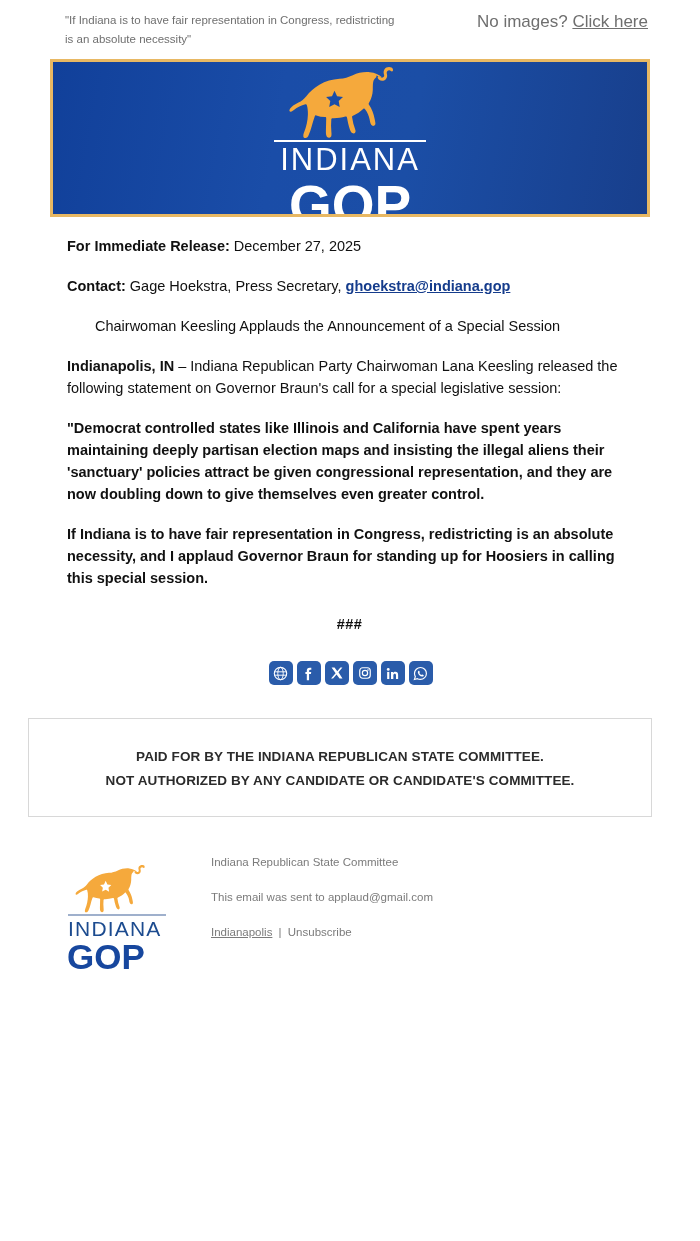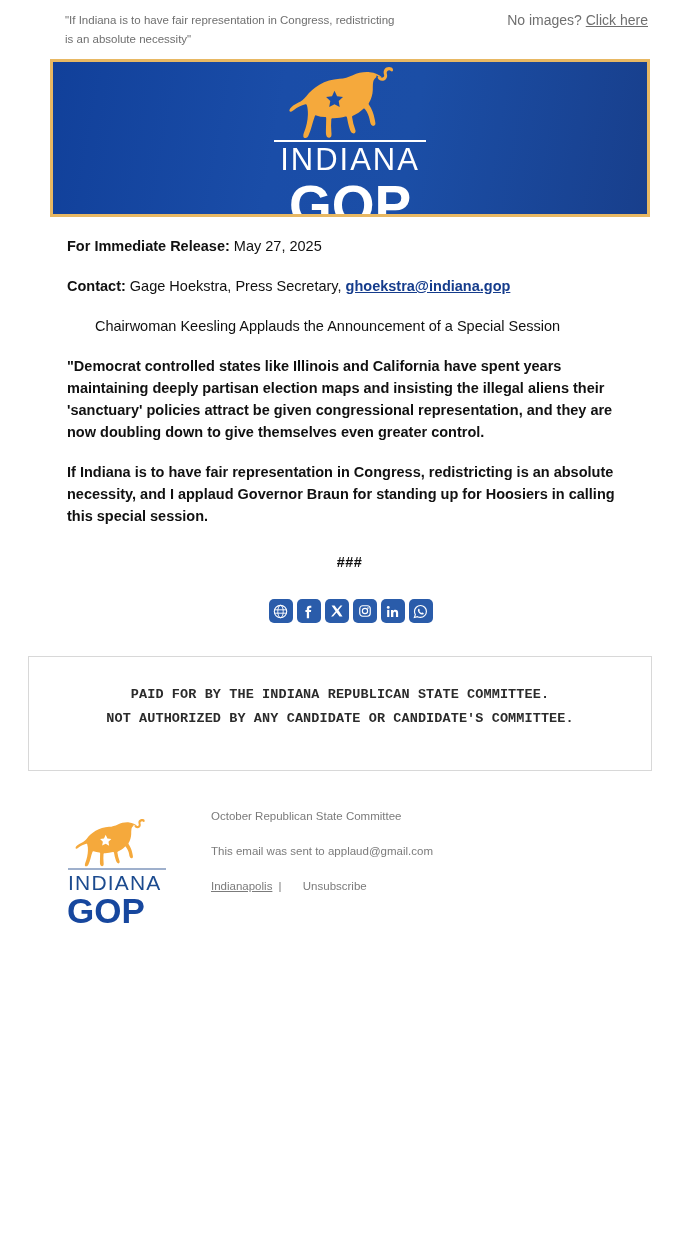--- a/index.html
+++ b/index.html
@@ -25,21 +25,21 @@
     align-items: flex-start;
     padding: 11px 52px 0 65px;
   }
   .preheader-quote {
     font-size: 11.5px;
     color: #6f6f6f;
     line-height: 1.65;
     max-width: 330px;
   }
   .preheader-noimg {
-    font-size: 14px;
+    font-size: 17px;
     color: #6f6f6f;
     white-space: nowrap;
     padding-top: 1px;
   }
   .preheader-noimg a {
     color: #6f6f6f;
     text-decoration: underline;
   }
 
   
@@ -137,23 +137,22 @@
     align-items: center;
     justify-content: center;
     cursor: pointer;
   }
   .social-btn svg { display: block; }
 
   
   .disclaimer {
     margin: 33px 48px 0 28px;
     border: 1px solid #d8d8d8;
-    padding: 26px 20px 40px 20px;
+    padding: 26px 20px 24px 20px;
     text-align: center;
-    font-family: Liberation Mono, monospace;
   }
   .disclaimer div {
     font-size: 13.5px;
     font-weight: bold;
     line-height: 1.72;
     color: #2b2b2b;
     letter-spacing: 0.1px;
   }
 
   
@@ -197,21 +196,21 @@
     font-size: 11.5px;
     color: #7b7b7b;
     margin-bottom: 20px;
     line-height: 1.3;
   }
   .footer-text div:last-child { margin-bottom: 0; }
   .footer-text a {
     color: #7b7b7b;
     text-decoration: underline;
   }
-  .footer-text a.no-underline { text-decoration: none; margin-left: 15px; }
+  .footer-text a.no-underline { text-decoration: none; }
   .sep { padding: 0 3px; }
 </style>
 </head>
 <body>
 
 <div class="preheader">
   <div class="preheader-quote">"If Indiana is to have fair representation in Congress, redistricting is an absolute necessity"</div>
   <div class="preheader-noimg">
     <span>No images?</span>
     <a href="#">Click here</a>
@@ -230,31 +229,32 @@
     <div class="indiana-rule"></div>
     <div class="indiana-word">INDIANA</div>
     <div class="gop-word">GOP</div>
   </div>
 </div>
 
 <div class="content">
 
   <p>
     <b>For Immediate Release:</b>
-    <span>May 27, 2025</span>
+    <span>December 27, 2025</span>
   </p>
 
   <p>
     <b>Contact:</b>
     <span>Gage Hoekstra, Press Secretary,</span>
     <a class="mail-link" href="#">ghoekstra@indiana.gop</a>
   </p>
 
   <p class="headline">Chairwoman Keesling Applauds the Announcement of a Special Session</p>
 
+  <p><b>Indianapolis, IN</b><span> – Indiana Republican Party Chairwoman Lana Keesling released the following statement on Governor Braun's call for a special legislative session:</span></p>
 
   <p class="quote-para">"Democrat controlled states like Illinois and California have spent years maintaining deeply partisan election maps and insisting the illegal aliens their 'sanctuary' policies attract be given congressional representation, and they are now doubling down to give themselves even greater control.</p>
   <p class="quote-para">If Indiana is to have fair representation in Congress, redistricting is an absolute necessity, and I applaud Governor Braun for standing up for Hoosiers in calling this special session.</p>
 
   <p class="hashes">###</p>
 
   <div class="social-row">
 
     <a class="social-btn" href="#">
       <svg width="15" height="15" viewBox="0 0 16 16">
@@ -315,21 +315,21 @@
         <path d="M95.2 13.5c-3.1-3.0-7.4-4.8-12.3-5.3-6.2-0.6-12.0 0.7-17.1 3.0-4.3 2.0-8.6 3.3-13.3 3.6-7.2 0.5-14.0 2.3-20.1 6.0-5.2 3.1-9.6 7.1-13.3 11.7-2.1 2.6-4.6 4.7-7.6 6.1-2.4 1.2-4.8 2.5-6.9 4.3-1.0 0.9-2.0 2.0-2.2 3.4-0.1 0.9 0.5 1.6 1.4 1.4 1.2-0.3 2.1-1.1 3.1-1.8 3.5-2.6 7.3-4.5 11.5-5.6 0.7-0.2 1.2 0.0 1.4 0.7 0.9 3.1 1.2 6.2 1.1 9.4-0.2 6.3-1.6 12.3-3.9 18.1-0.5 1.2-0.8 2.4-0.7 3.7 0.1 1.3 0.9 2.0 2.2 1.8 1.5-0.2 2.4-1.2 3.0-2.5 1.4-3.0 2.4-6.2 3.3-9.4 0.9-3.3 1.7-6.7 3.0-9.9 0.3-0.8 0.8-1.0 1.5-0.7 2.8 1.0 5.7 1.5 8.7 1.6 0.9 0.0 1.2 0.4 1.2 1.3-0.1 4.4-0.2 8.8-0.3 13.2 0.0 1.5 0.0 3.0 0.6 4.4 0.5 1.2 1.4 1.8 2.7 1.7 1.3-0.1 2.0-0.9 2.2-2.2 0.2-1.1 0.1-2.2 0.0-3.3-0.4-4.2-0.5-8.4-0.1-12.6 0.1-1.0 0.5-1.4 1.5-1.4 4.3 0.1 8.5-0.4 12.6-1.6 1.0-0.3 1.4 0.0 1.6 1.0 0.7 4.0 1.5 8.0 2.9 11.8 0.5 1.4 1.1 2.8 2.4 3.7 1.1 0.8 2.2 0.6 2.9-0.5 0.6-1.0 0.4-2.0 0.0-3.0-1.5-4.0-2.5-8.1-3.1-12.3-0.1-0.8 0.1-1.2 0.9-1.5 3.9-1.7 7.4-4.0 10.4-7.0 0.6-0.6 1.0-0.5 1.5 0.1 2.6 3.2 4.1 6.9 4.8 10.9 0.3 1.7 0.5 3.5 1.5 5.0 0.7 1.0 1.7 1.4 2.8 1.0 1.1-0.4 1.5-1.4 1.4-2.5-0.1-1.5-0.5-3.0-0.8-4.5-1.0-5.0-2.6-9.8-5.6-14.0-0.4-0.6-0.5-1.0-0.1-1.7 2.4-4.1 3.7-8.5 3.9-13.2 0.1-2.6-0.1-5.2 0.4-7.8 0.3-1.8 1.0-3.3 2.5-4.4 0.9-0.7 1.0-1.5 0.4-2.2z"></path>
       </g>
       <path d="M47.5 26.8l2.6 5.4 5.9 0.8-4.3 4.1 1.0 5.9-5.2-2.8-5.3 2.7 1.1-5.8-4.2-4.2 5.9-0.7z" fill="#ffffff"></path>
     </svg>
     <div class="footer-rule"></div>
     <div class="footer-indiana">INDIANA</div>
     <div class="footer-gop">GOP</div>
   </div>
 
   <div class="footer-text">
-    <div>October Republican State Committee</div>
+    <div>Indiana Republican State Committee</div>
     <div>This email was sent to applaud@gmail.com</div>
     <div>
       <a href="#">Indianapolis</a>
       <span class="sep">|</span>
       <a class="no-underline" href="#">Unsubscribe</a>
     </div>
   </div>
 </div>
 
 </body></html>

